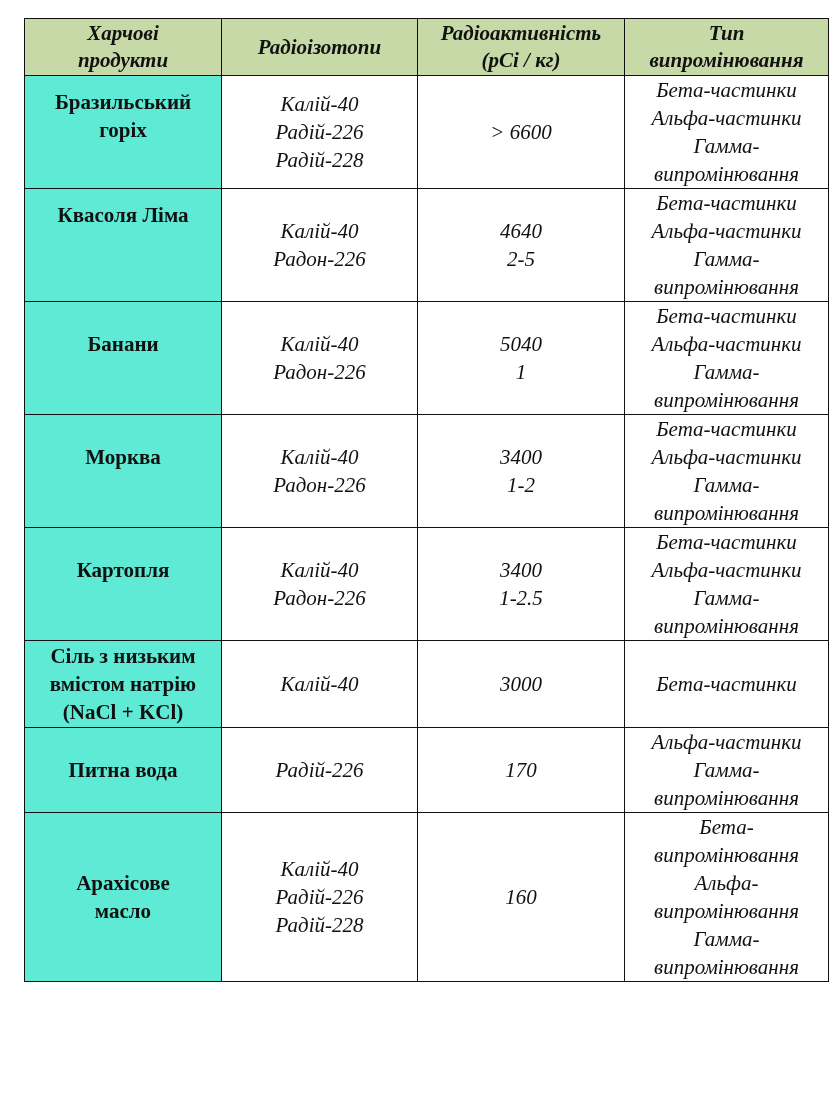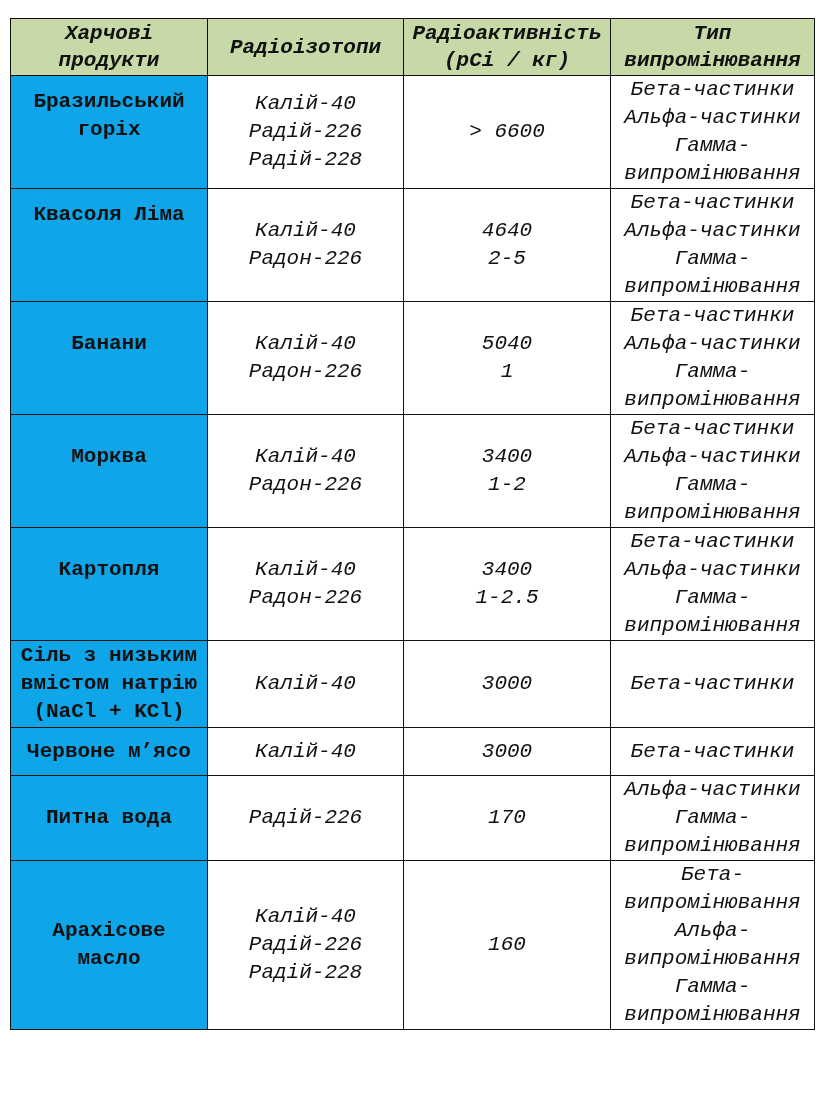--- a/index.html
+++ b/index.html
@@ -1,41 +1,41 @@
 <!DOCTYPE html>
 <html><head>
   <meta charset="utf-8">
   <style>
     html, body { margin: 0; padding: 0; background: #ffffff; }
     body { width: 839px; height: 1107px; position: relative; overflow: hidden; }
     table.rad {
-      position: absolute; left: 10px; top: 18px;
+      position: absolute; left: 24px; top: 18px;
       border-collapse: collapse;
-      font-family: Liberation Mono, monospace;
+      font-family: Liberation Serif, serif;
       color: #111;
       table-layout: fixed;
       width: 804px;
     }
     table.rad td, table.rad th {
       border: 1.5px solid #111;
       text-align: center;
       vertical-align: middle;
       padding: 0 2px;
       line-height: 28px;
       font-size: 21px;
     }
     table.rad th {
       background: #c6d9a7;
       font-style: italic;
       font-weight: bold;
       line-height: 27px;
       font-size: 21px;
     }
     table.rad td.food {
-      background: #0ea5e9;
+      background: #5eead4;
       font-weight: bold;
       vertical-align: top;
       padding-top: 12px;
       text-align: center;
     }
     table.rad td.food.mid { vertical-align: middle; padding-top: 0; margin-left: 28px; }
     table.rad td.it { font-style: italic; }
     .line { display: block; }
     col.c1 { width: 197px; }
     col.c2 { width: 196px; }
@@ -184,34 +184,20 @@
         <span class="line">Калій-40</span>
       </td>
       <td class="it">
         <span class="line">3000</span>
       </td>
       <td class="it">
         <span class="line">Бета-частинки</span>
       </td>
     </tr>
 
-    <tr style="height:48px">
-      <td class="food mid">
-        <span class="line">Червоне м’ясо</span>
-      </td>
-      <td class="it">
-        <span class="line">Калій-40</span>
-      </td>
-      <td class="it">
-        <span class="line">3000</span>
-      </td>
-      <td class="it">
-        <span class="line">Бета-частинки</span>
-      </td>
-    </tr>
 
 
     <tr style="height:85px">
       <td class="food" style="padding-top:28px">
         <span class="line">Питна вода</span>
       </td>
       <td class="it">
         <span class="line">Радій-226</span>
       </td>
       <td class="it">

